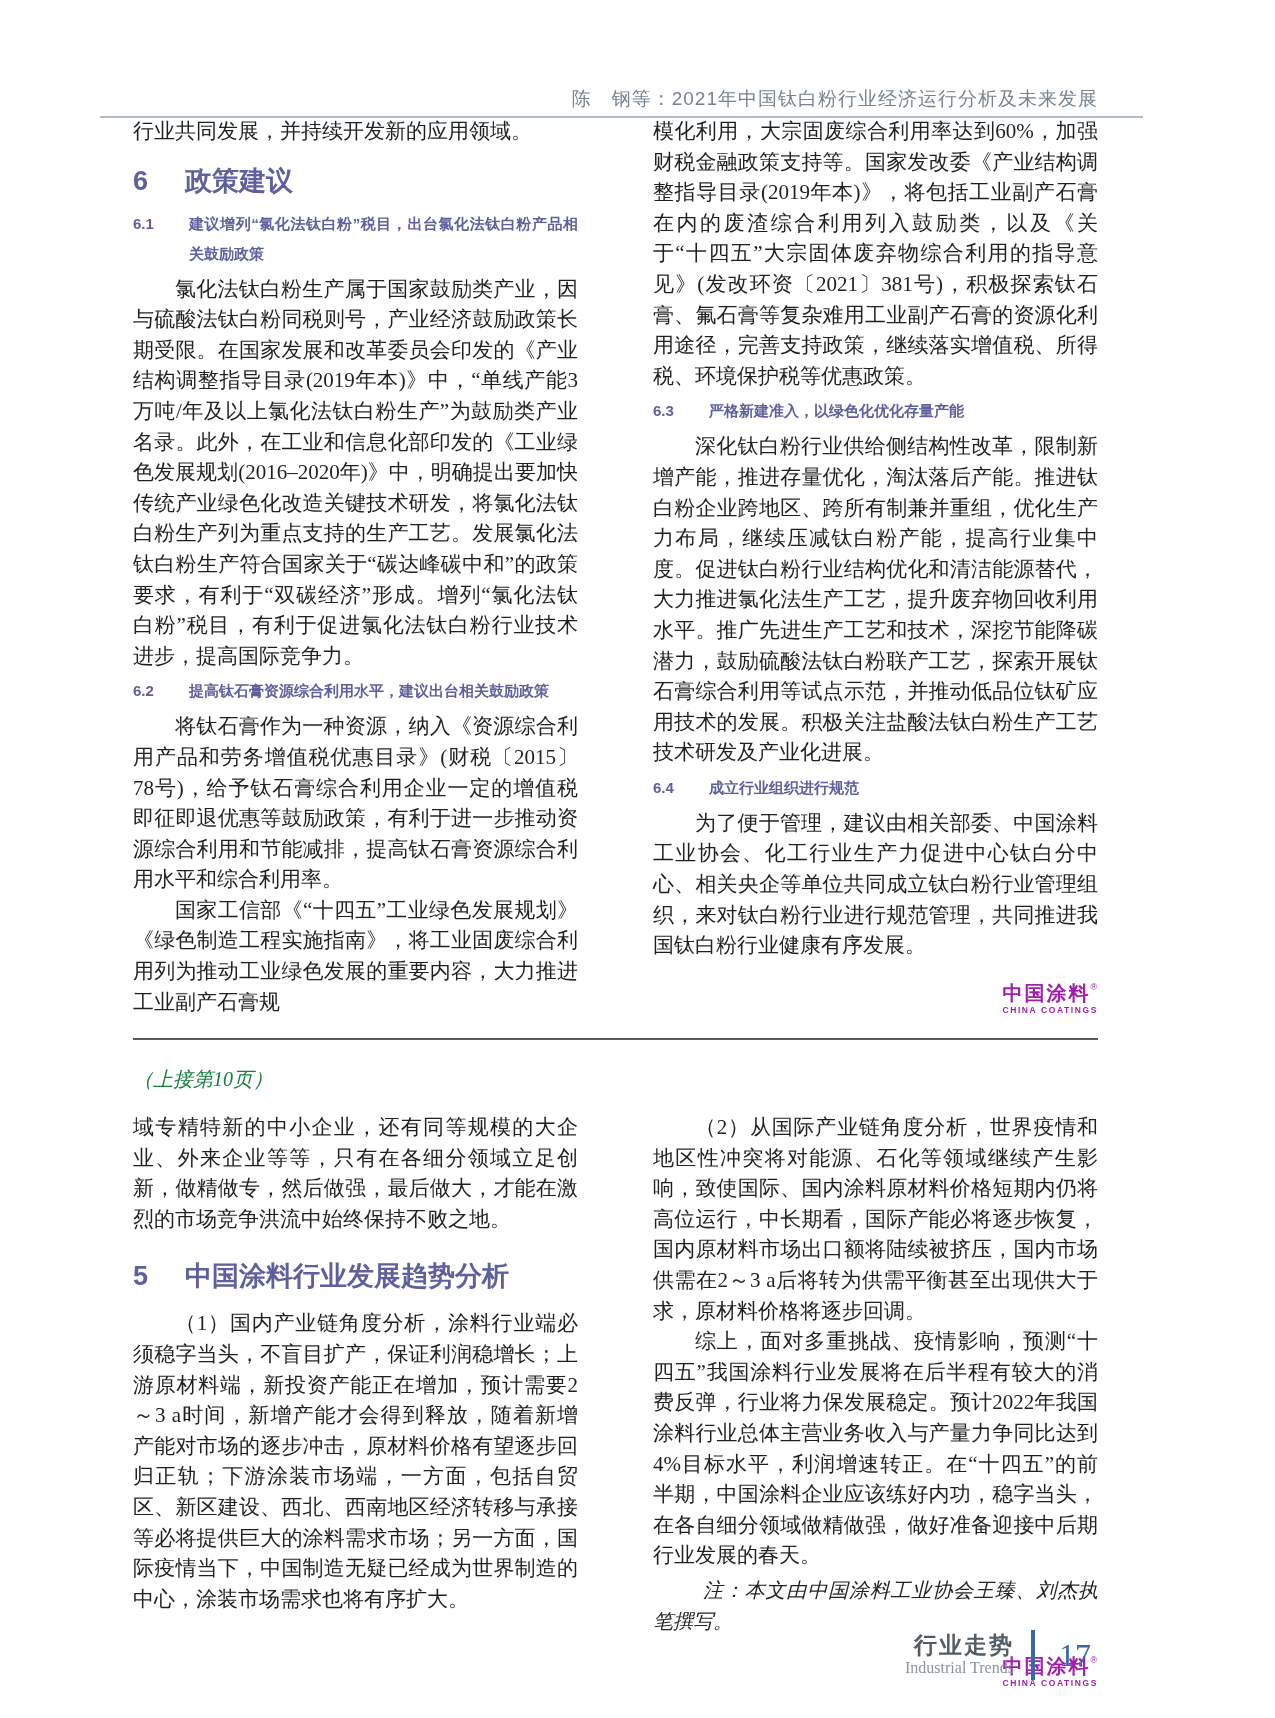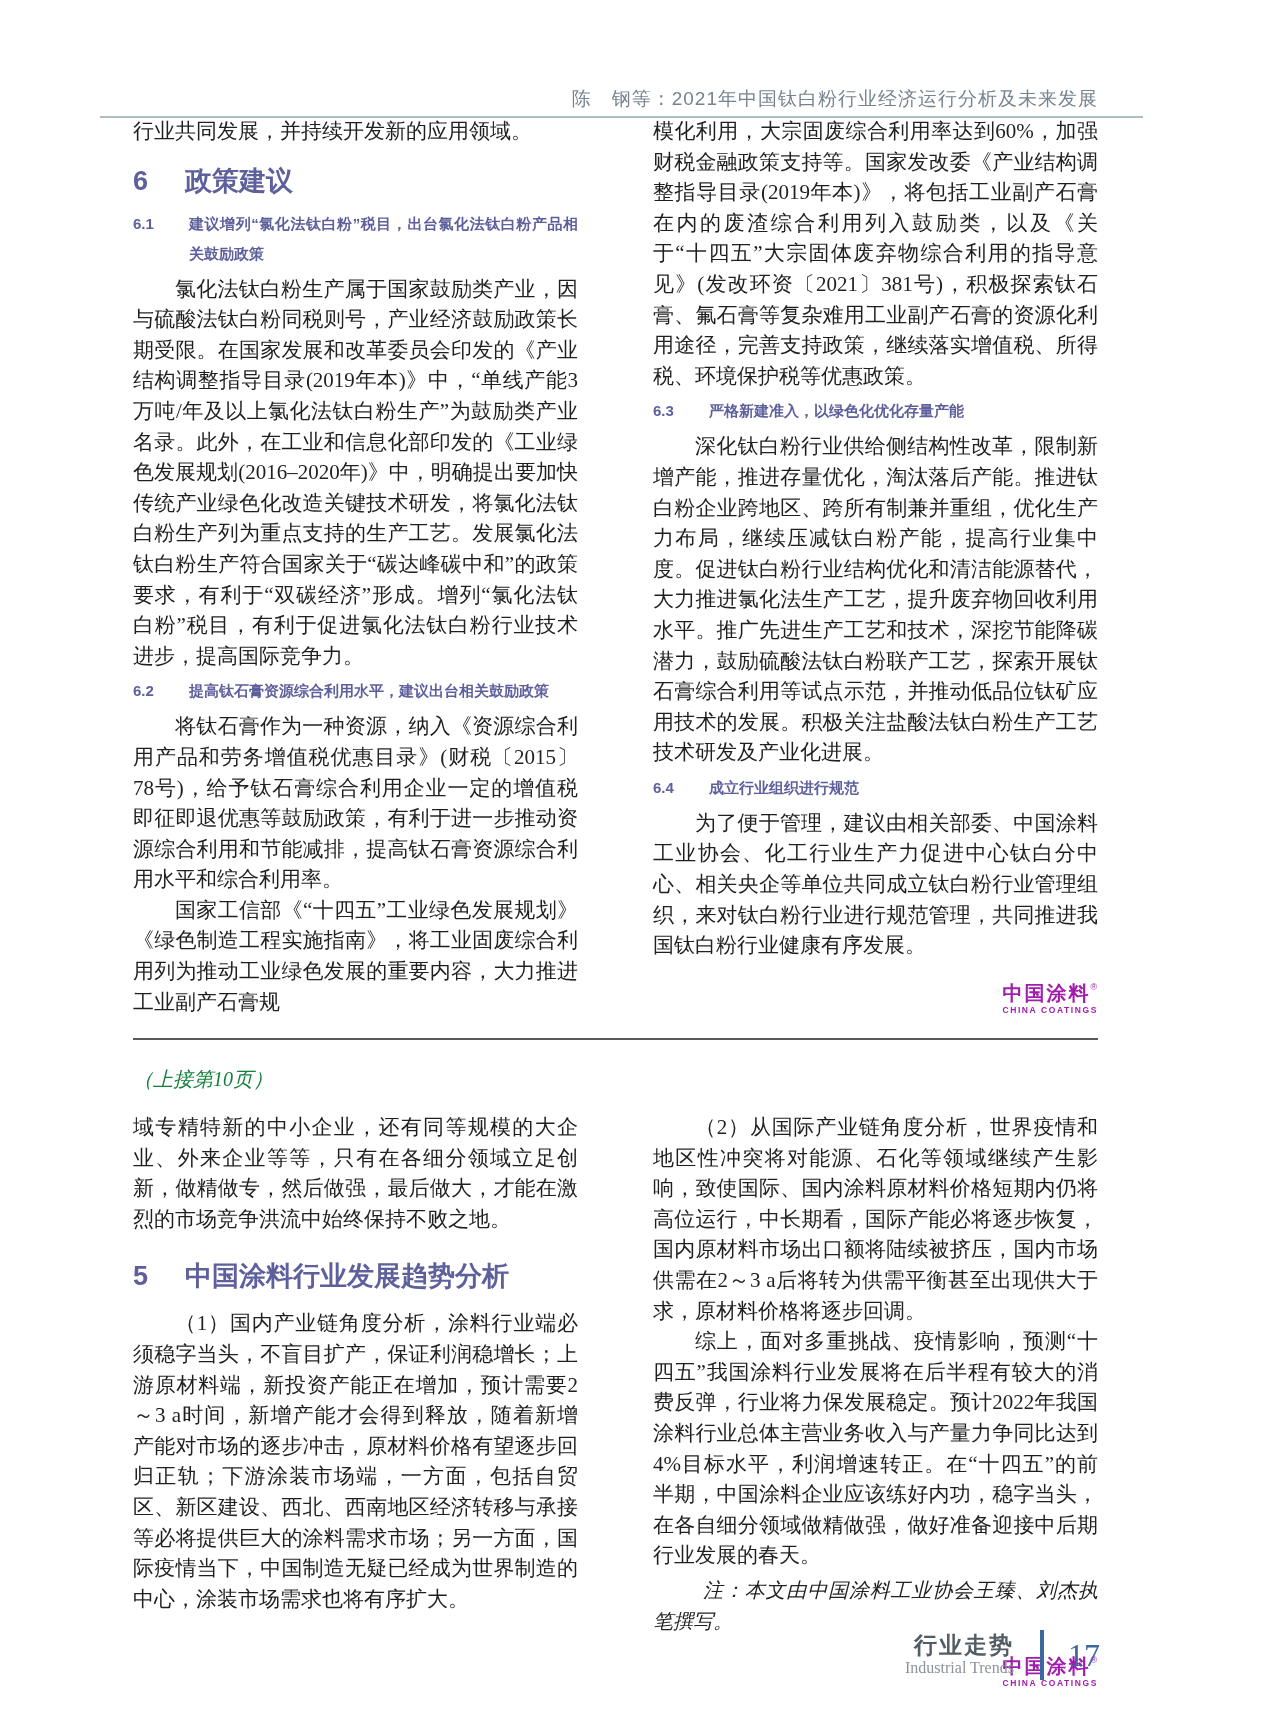--- a/index.html
+++ b/index.html
@@ -71,21 +71,21 @@
   .logo .en{font-size:8.5px;font-weight:bold;letter-spacing:1.6px;margin-top:3px;}
   .note-line{
     margin-top:4px;font-size:20px;line-height:30.6px;
     font-style:italic;text-indent:2.5em;text-align:justify;color:#222;
   }
   
   .footer{
     position:absolute;top:1630px;left:905px;
     display:flex;align-items:center;
   }
-  .footer .labels{text-align:right;padding-right:26px;}
+  .footer .labels{text-align:right;padding-right:17px;}
   .footer .cn{
     font-family:"Liberation Sans","DejaVu Sans",sans-serif;
     font-weight:bold;font-size:23px;line-height:26px;color:#525c64;letter-spacing:2px;
   }
   .footer .en{
     font-family:"Liberation Serif","DejaVu Serif",serif;
     font-size:16px;line-height:20px;color:#8b949b;
   }
   .footer .bar{width:4px;height:50px;background:#39699f;flex:none;}
   .footer .pagenum{

